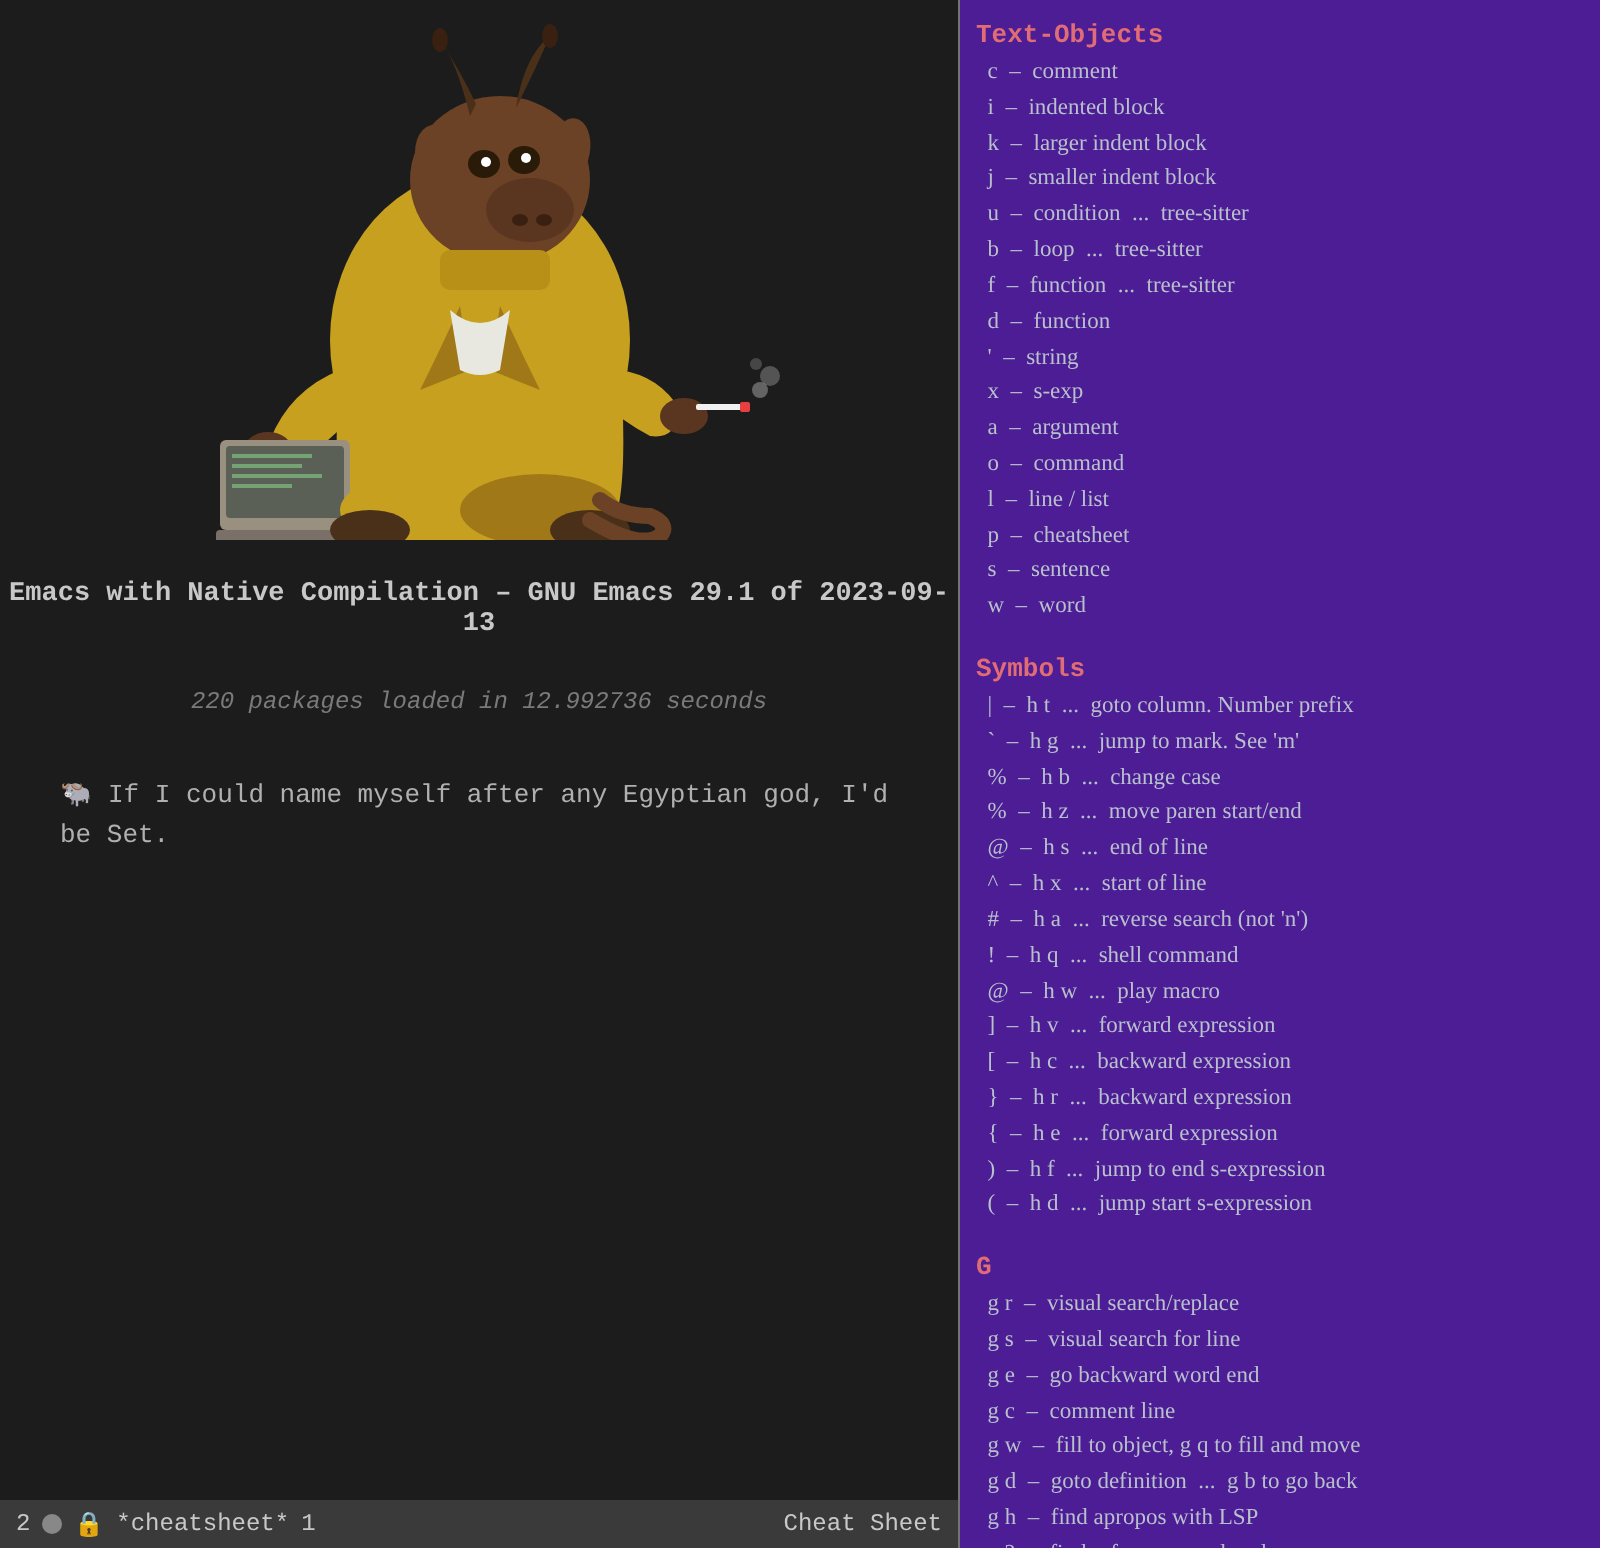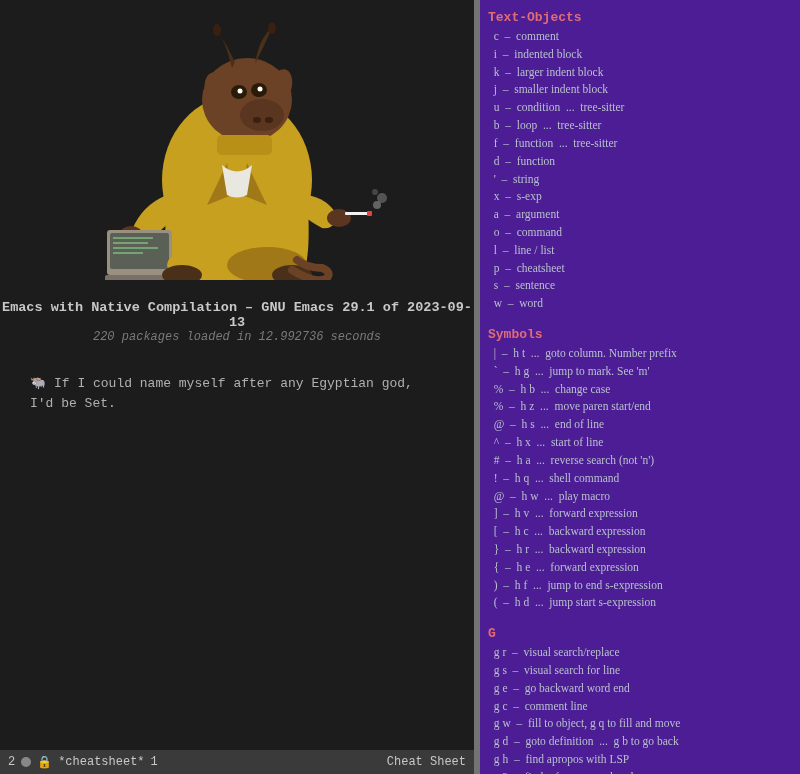--- a/index.html
+++ b/index.html
@@ -14,22 +14,21 @@
 
     
     #left-panel {
       width: 480px;
       height: 774px;
       background: #1c1c1c;
       display: flex;
       flex-direction: column;
       align-items: center;
       justify-content: flex-start;
-      padding-top: 10px;
-      border-right: 6px solid #737373;
+      border-right: 1px solid #737373;
       position: relative;
     }
 
     #gnu-image {
       width: 300px;
       height: 260px;
       margin-top: 10px;
       display: flex;
       align-items: center;
       justify-content: center;
@@ -47,21 +46,21 @@
       font-weight: bold;
       text-align: center;
       margin-top: 20px;
       font-family: 'Courier New', monospace;
     }
 
     #subtitle-text {
       color: #7a7a7a;
       font-size: 12px;
       text-align: center;
-      margin-top: 0;
+      margin-top: 24px;
       font-style: italic;
       font-family: 'Courier New', monospace;
     }
 
     #message-text {
       color: #b0b0b0;
       font-size: 13px;
       text-align: left;
       margin-top: 30px;
       padding: 0 30px;

